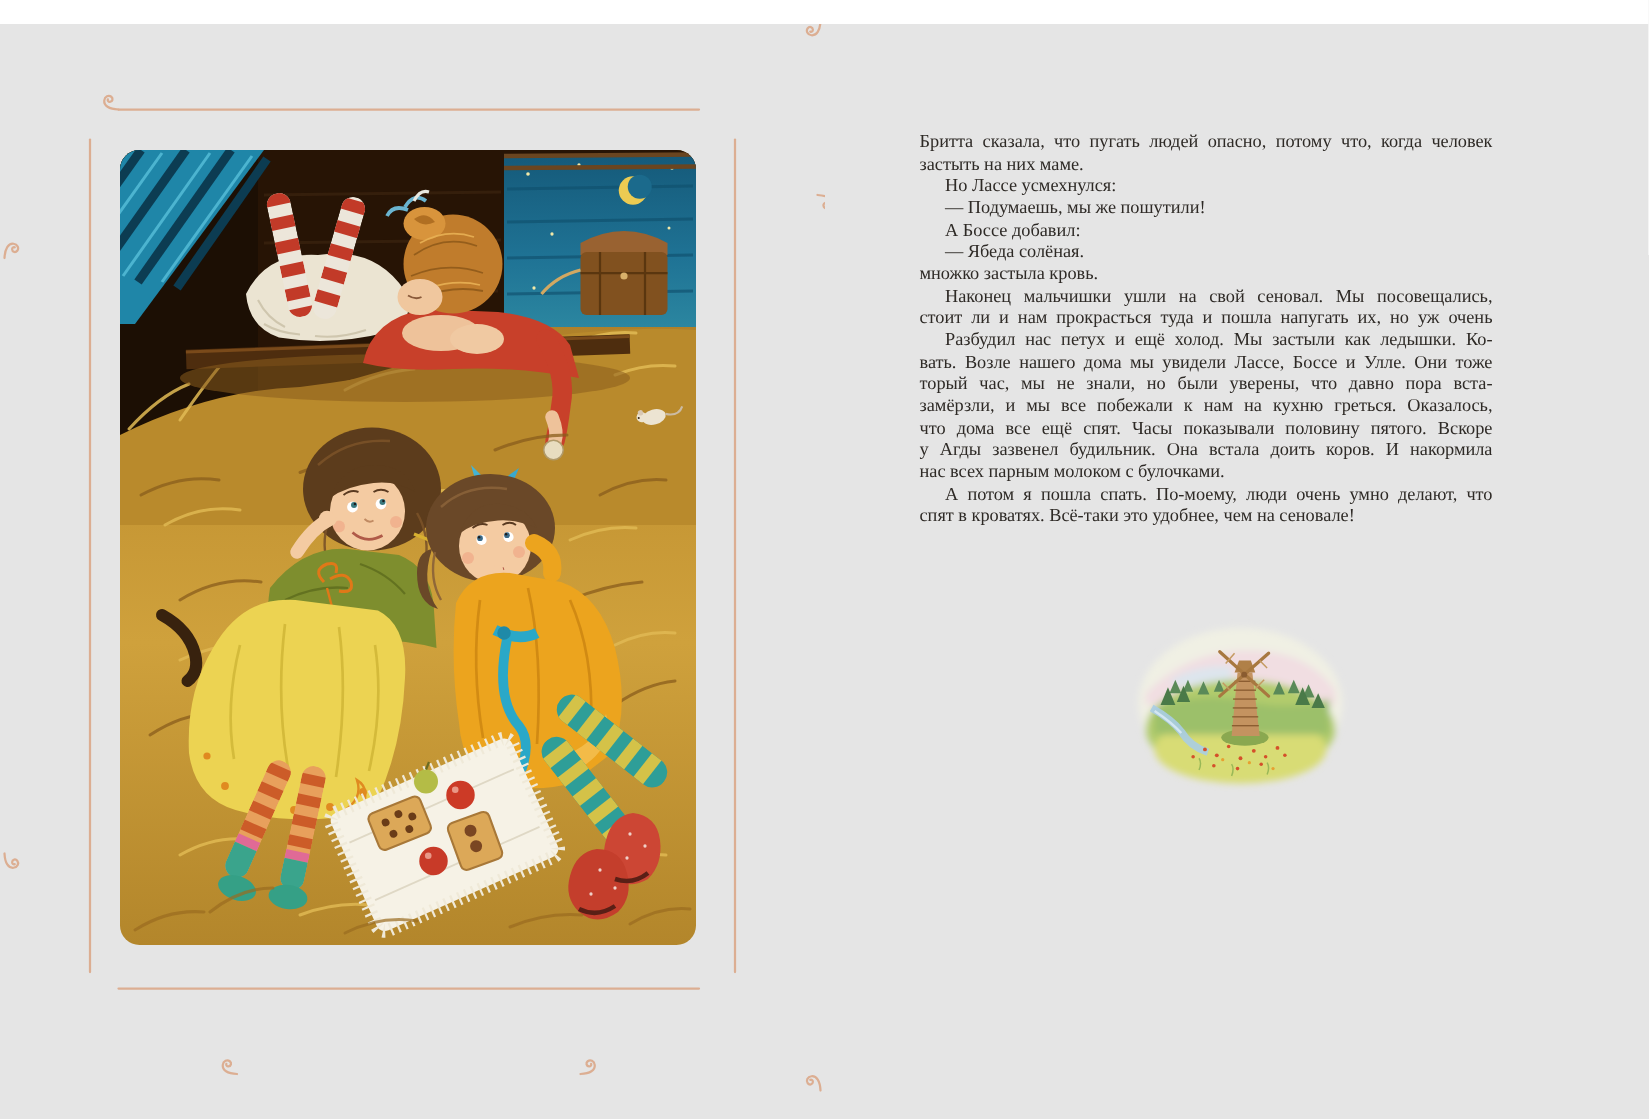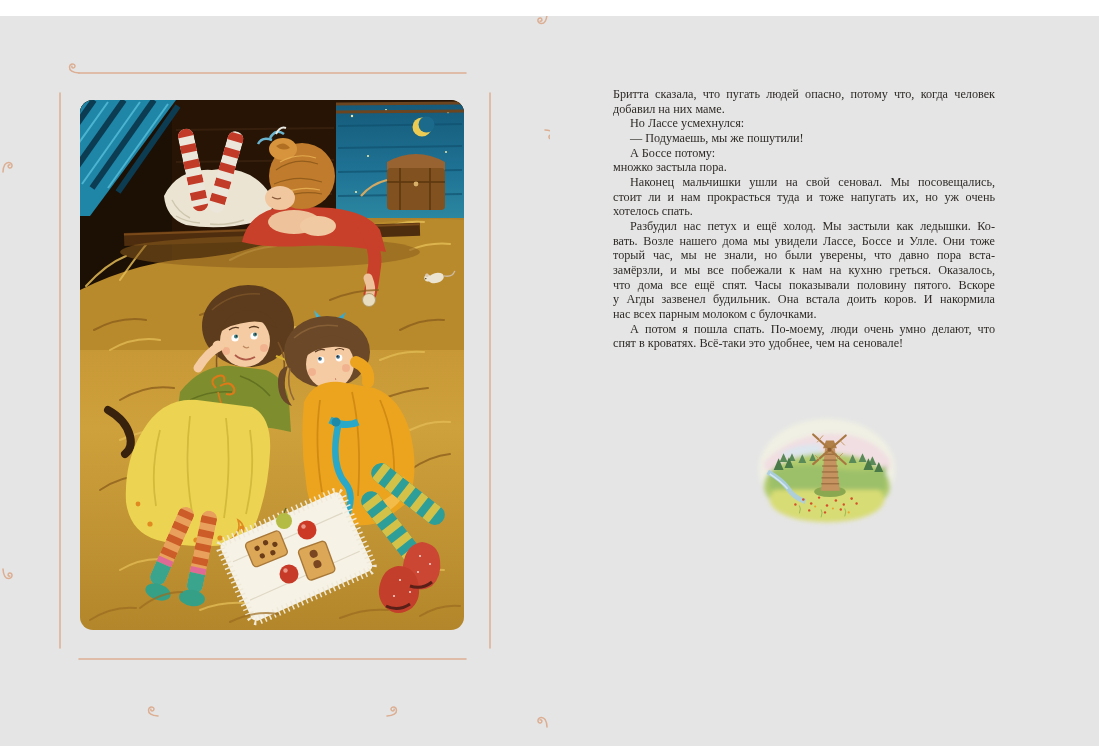--- a/index.html
+++ b/index.html
@@ -423,28 +423,28 @@
             <path d="M60,508 q20,-16 42,-16"></path>
         </g>
       </svg>
     </div>
   </div>
 
   <div class="page page-right">
 
     <div class="text-block">
       <div class="ln just">Бритта сказала, что пугать людей опасно, потому что, когда человек</div>
-      <div class="ln">добавил на них маме.</div>
+      <div class="ln">застыть на них маме.</div>
       <div class="ln ind">Но Лассе усмехнулся:</div>
       <div class="ln ind">— Подумаешь, мы же пошутили!</div>
-      <div class="ln ind">А Боссе потому:</div>
-      <div class="ln">множко застыла пора.</div>
+      <div class="ln ind">А Боссе добавил:</div>
+      <div class="ln ind">— Ябеда солёная.</div>
+      <div class="ln">множко застыла кровь.</div>
       <div class="ln ind just">Наконец мальчишки ушли на свой сеновал. Мы посовещались,</div>
-      <div class="ln just">стоит ли и нам прокрасться туда и тоже напугать их, но уж очень</div>
-      <div class="ln">хотелось спать.</div>
+      <div class="ln just">стоит ли и нам прокрасться туда и пошла напугать их, но уж очень</div>
       <div class="ln ind just">Разбудил нас петух и ещё холод. Мы застыли как ледышки. Ко-</div>
       <div class="ln just">вать. Возле нашего дома мы увидели Лассе, Боссе и Улле. Они тоже</div>
       <div class="ln just">торый час, мы не знали, но были уверены, что давно пора вста-</div>
       <div class="ln just">замёрзли, и мы все побежали к нам на кухню греться. Оказалось,</div>
       <div class="ln just">что дома все ещё спят. Часы показывали половину пятого. Вскоре</div>
       <div class="ln just">у Агды зазвенел будильник. Она встала доить коров. И накормила</div>
       <div class="ln">нас всех парным молоком с булочками.</div>
       <div class="ln ind just">А потом я пошла спать. По-моему, люди очень умно делают, что</div>
       <div class="ln">спят в кроватях. Всё-таки это удобнее, чем на сеновале!</div>
     </div>

